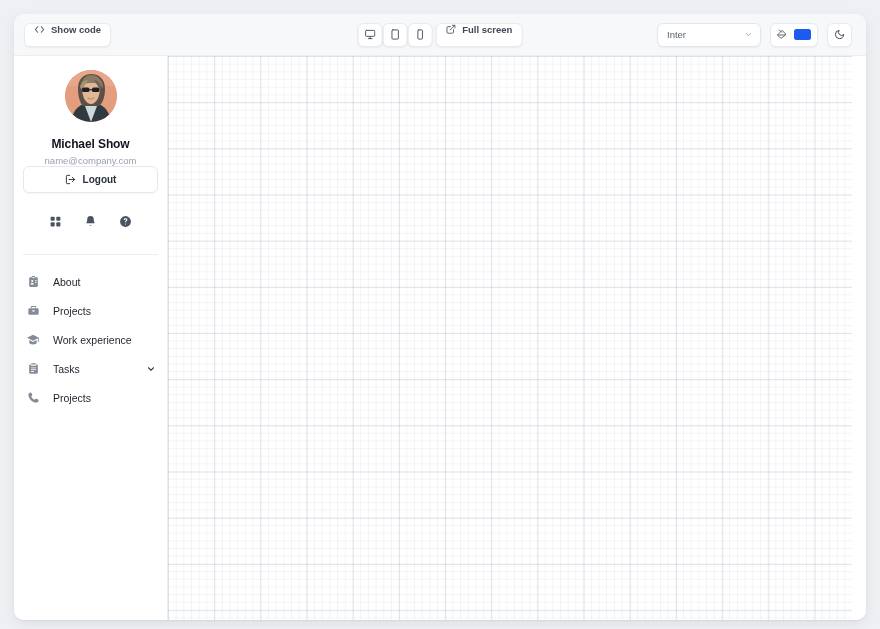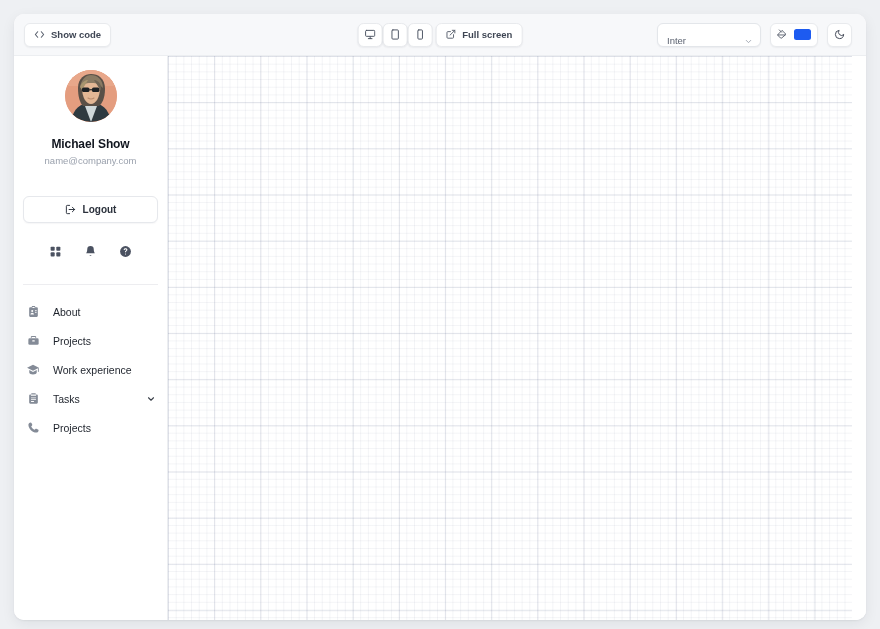--- a/index.html
+++ b/index.html
@@ -63,21 +63,20 @@
   .tb-right {
     position: absolute;
     right: 14px;
     display: flex;
     align-items: center;
     gap: 9px;
   }
 
   .pill {
     display: inline-flex;
-    align-items: center;
     gap: 6px;
     height: 22px;
     padding: 0 9px;
     background: #ffffff;
     border: 1px solid #e8eaed;
     border-radius: 6px;
     box-shadow: 0 1px 1.5px rgba(16,24,40,.05);
     font-size: 9.5px;
     font-weight: bold;
     color: #3f4654;
@@ -95,21 +94,21 @@
     background: #ffffff;
     border: 1px solid #e8eaed;
     border-radius: 6px;
     box-shadow: 0 1px 1.5px rgba(16,24,40,.05);
     cursor: pointer;
     color: #4a5261;
   }
 
   .select-box {
     display: inline-flex;
-    align-items: flex-end;
+    align-items: center;
     justify-content: space-between;
     width: 86px;
     height: 22px;
     padding: 0 7px 0 9px;
     background: #ffffff;
     border: 1px solid #e3e6ea;
     border-radius: 6px;
     box-shadow: 0 1px 1.5px rgba(16,24,40,.05);
     font-size: 9.5px;
     color: #5b6270;
@@ -175,21 +174,21 @@
     letter-spacing: -.1px;
   }
   .profile-email {
     margin-top: 4px;
     font-size: 9.5px;
     color: #9aa1ad;
     text-align: right;
   }
 
   .logout-btn {
-    margin: 30px 9px 0 9px;
+    margin: 0 9px 0 9px;
     height: 25px;
     display: flex;
     align-items: center;
     justify-content: center;
     gap: 7px;
     border: 1px solid #e6e8ec;
     border-radius: 6px;
     background: #fff;
     box-shadow: 0 1px 1.5px rgba(16,24,40,.04);
     font-size: 10px;

